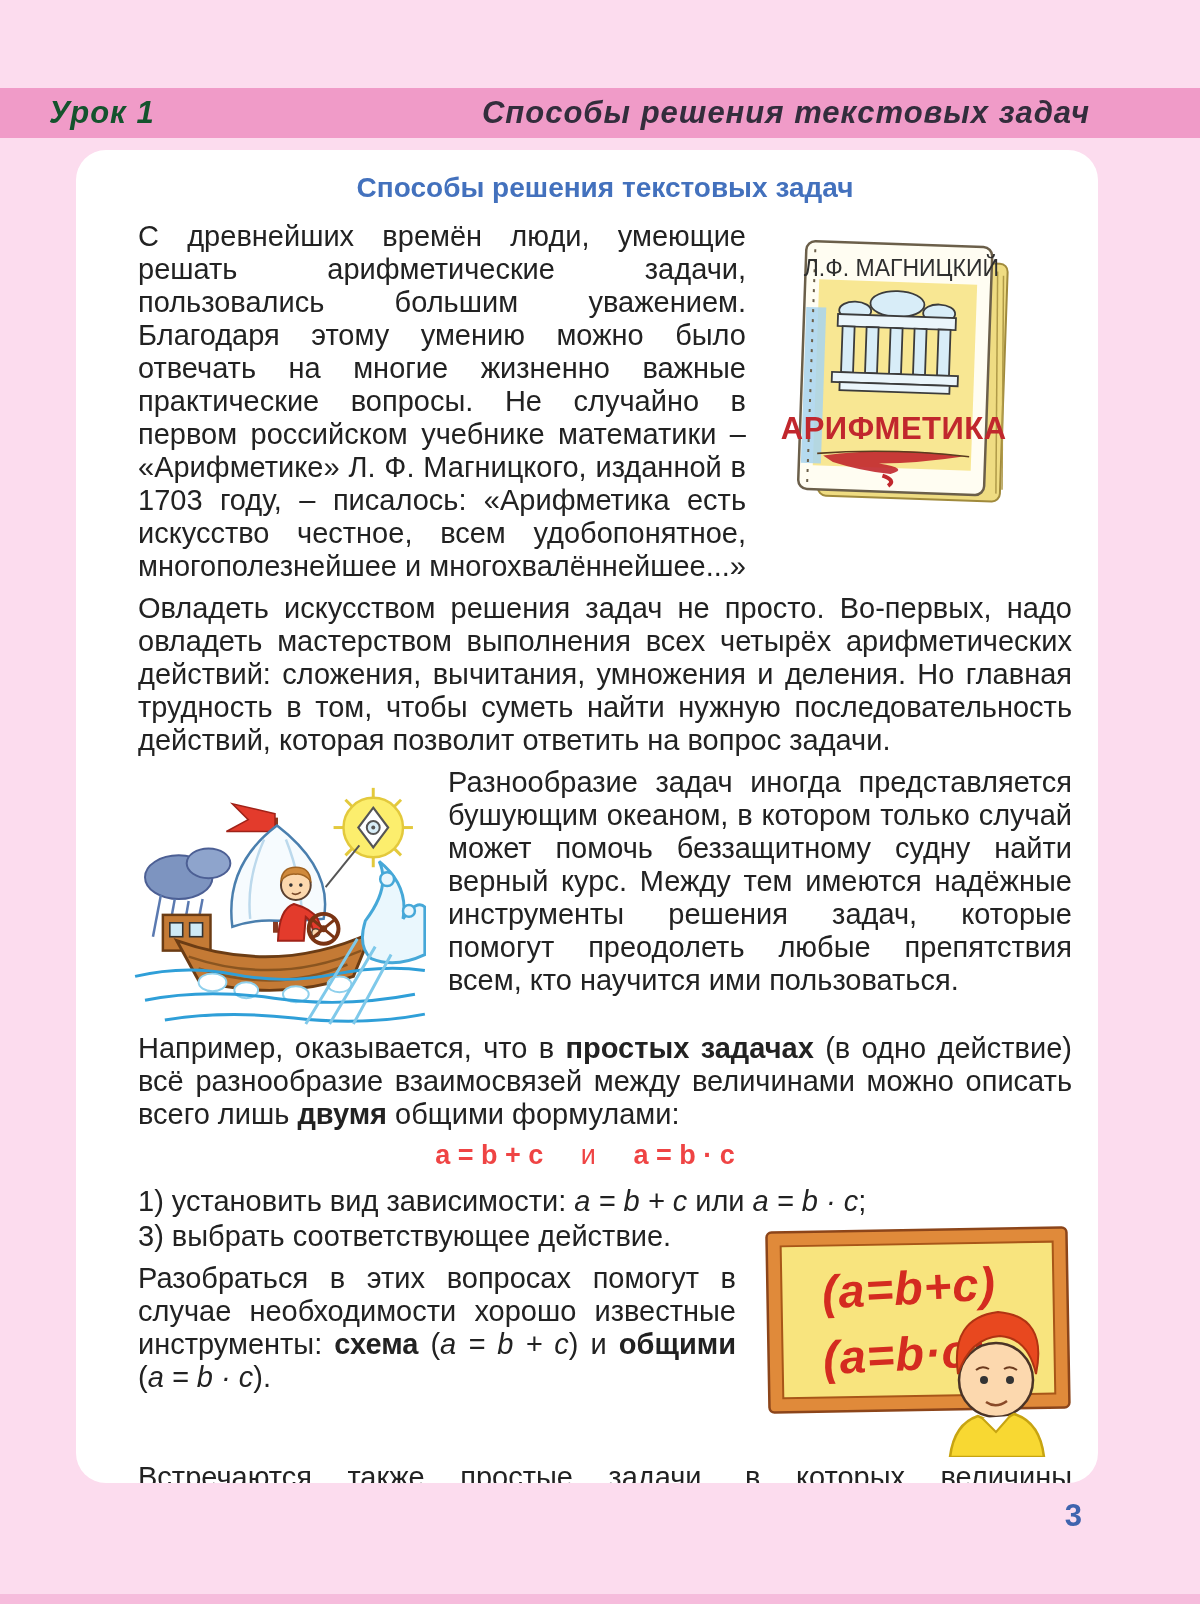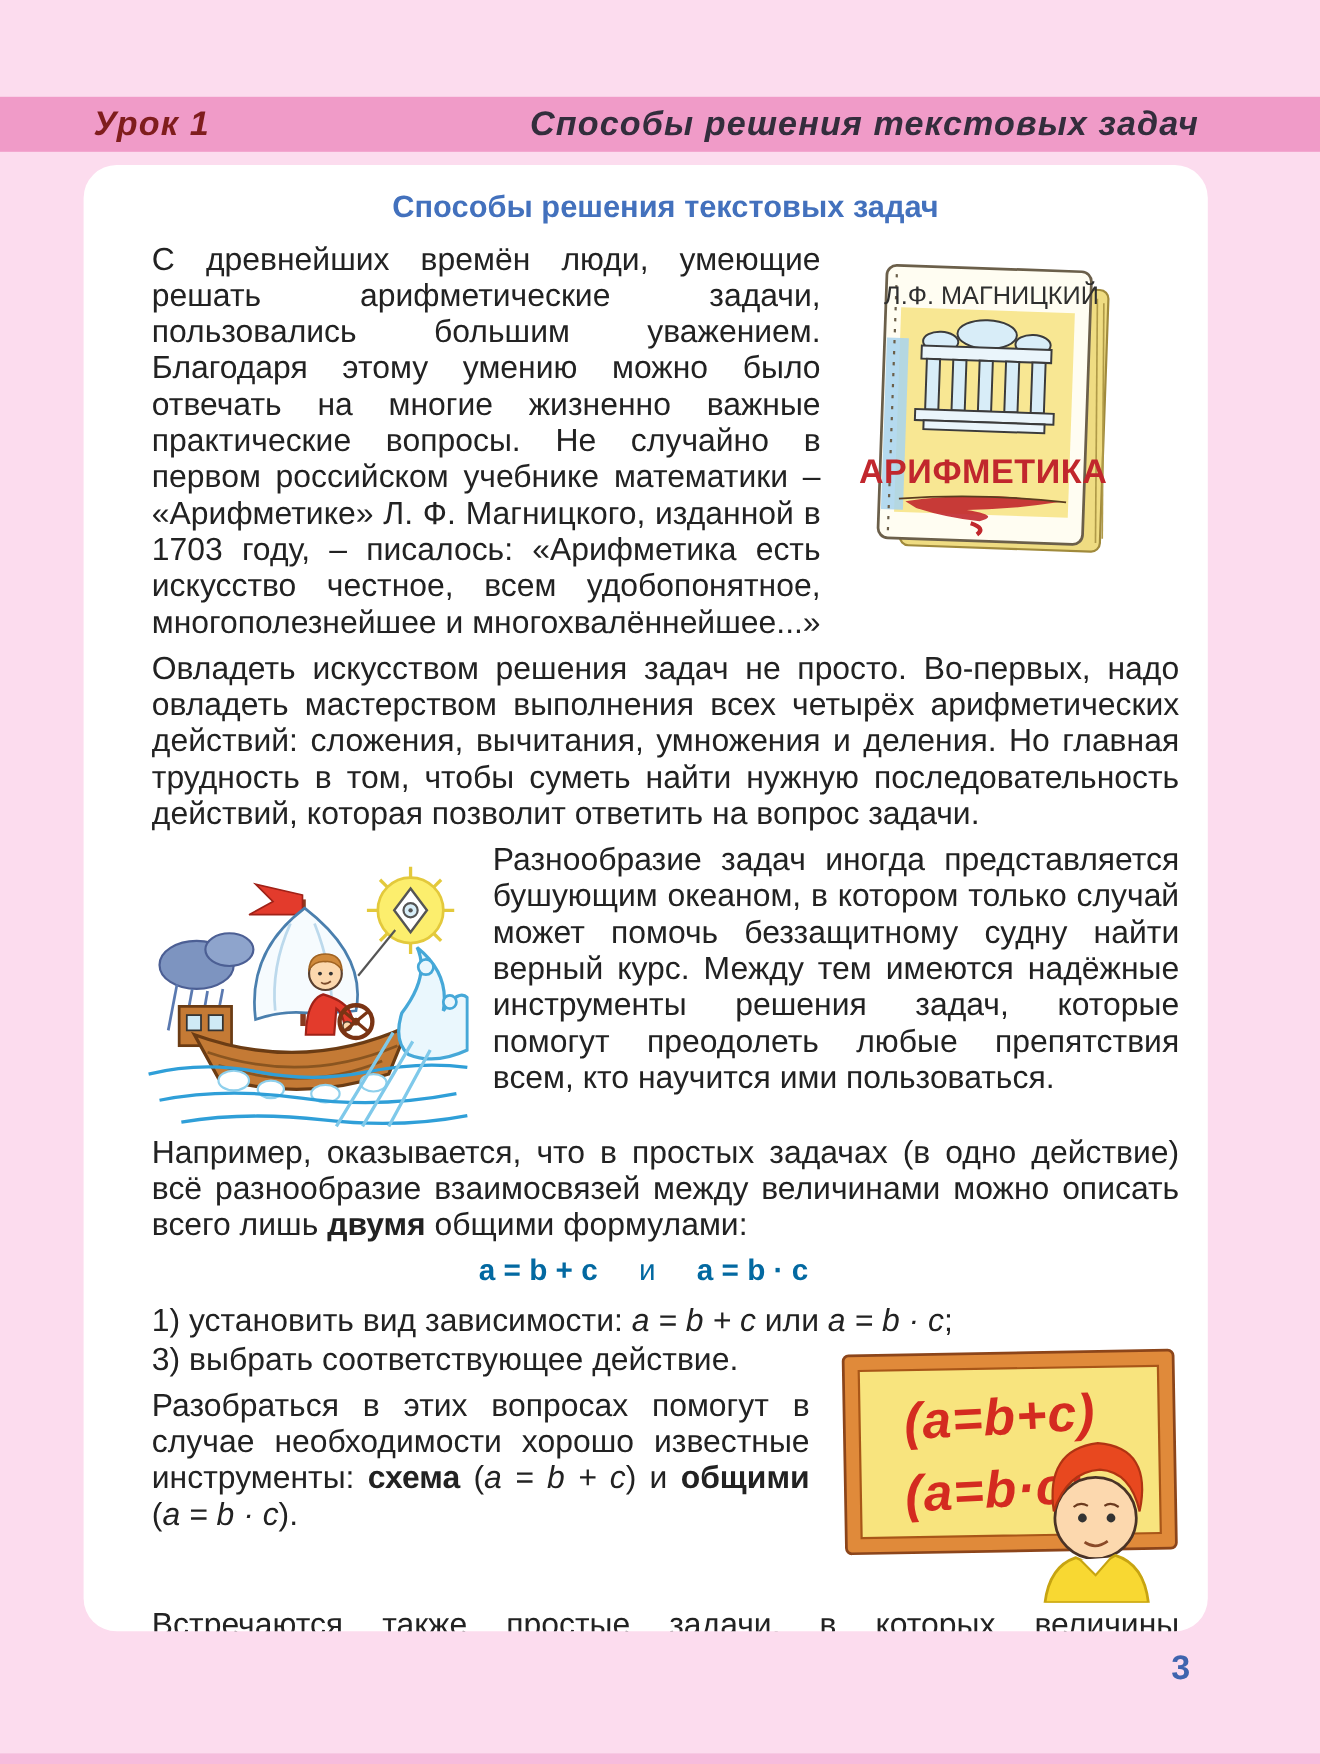--- a/index.html
+++ b/index.html
@@ -1,28 +1,28 @@
 <!DOCTYPE html>
 <html><head>
 <meta charset="utf-8">
 <style>
   html,body{margin:0;padding:0;background:#fcdcee;}
   body{width:1200px;height:1604px;position:relative;font-family:"Liberation Sans",sans-serif;}
   .page{position:absolute;inset:0;background:#fcdcee;overflow:hidden;}
   .header-band{position:absolute;top:88px;left:0;width:1200px;height:50px;background:#f09bc8;display:flex;align-items:center;}
-  .lesson-label{margin-left:85px;font-size:31px;font-weight:bold;font-style:italic;color:#7f1d1d;letter-spacing:1px;text-align:center;}
+  .lesson-label{margin-left:49px;font-size:31px;font-weight:bold;font-style:italic;color:#14532d;letter-spacing:1px;text-align:center;}
   .header-title{margin-left:auto;margin-right:110px;font-size:31px;font-weight:bold;font-style:italic;color:#332d3c;letter-spacing:1px;}
   .card{position:absolute;top:150px;left:76px;width:1022px;height:1333px;background:#ffffff;border-radius:30px;box-sizing:border-box;padding:18px 26px 0 62px;overflow:hidden;}
   .page-title{margin:4px 0 16px;text-align:center;font-size:28px;font-weight:bold;color:#4371bd;}
   .para{font-size:29px;line-height:33px;color:#222222;text-align:justify;margin:0 0 9px;}
   .para.tight{margin:0 0 2px;}
-  .seg-b{font-weight:normal;}
+  .seg-b{font-weight:bold;}
   .seg-i{font-style:italic;}
   .seg-bi{font-weight:bold;}
-  .formula-line{font-size:27px;text-align:center;margin:6px 40px 14px 0;white-space:pre-wrap;color:#0369a1;}
+  .formula-line{font-size:27px;text-align:center;margin:6px 40px 14px 0;white-space:pre-wrap;color:#ef4444;}
   .book-illo{float:right;width:240px;height:300px;margin:4px 58px 6px 28px;}
   .ship-illo{float:left;width:300px;height:258px;margin:4px 22px 4px -12px;}
   .board-illo{float:right;width:330px;height:235px;margin:2px -10px 4px 16px;}
   .clear{clear:both;}
   .page-number{position:absolute;right:118px;top:1498px;font-size:31px;font-weight:bold;color:#3f64ae;}
   .bottom-strip{position:absolute;left:0;bottom:0;width:1200px;height:10px;background:#f6bcdc;}
   svg{display:block;width:100%;height:100%;}
 </style>
 </head>
 <body>

